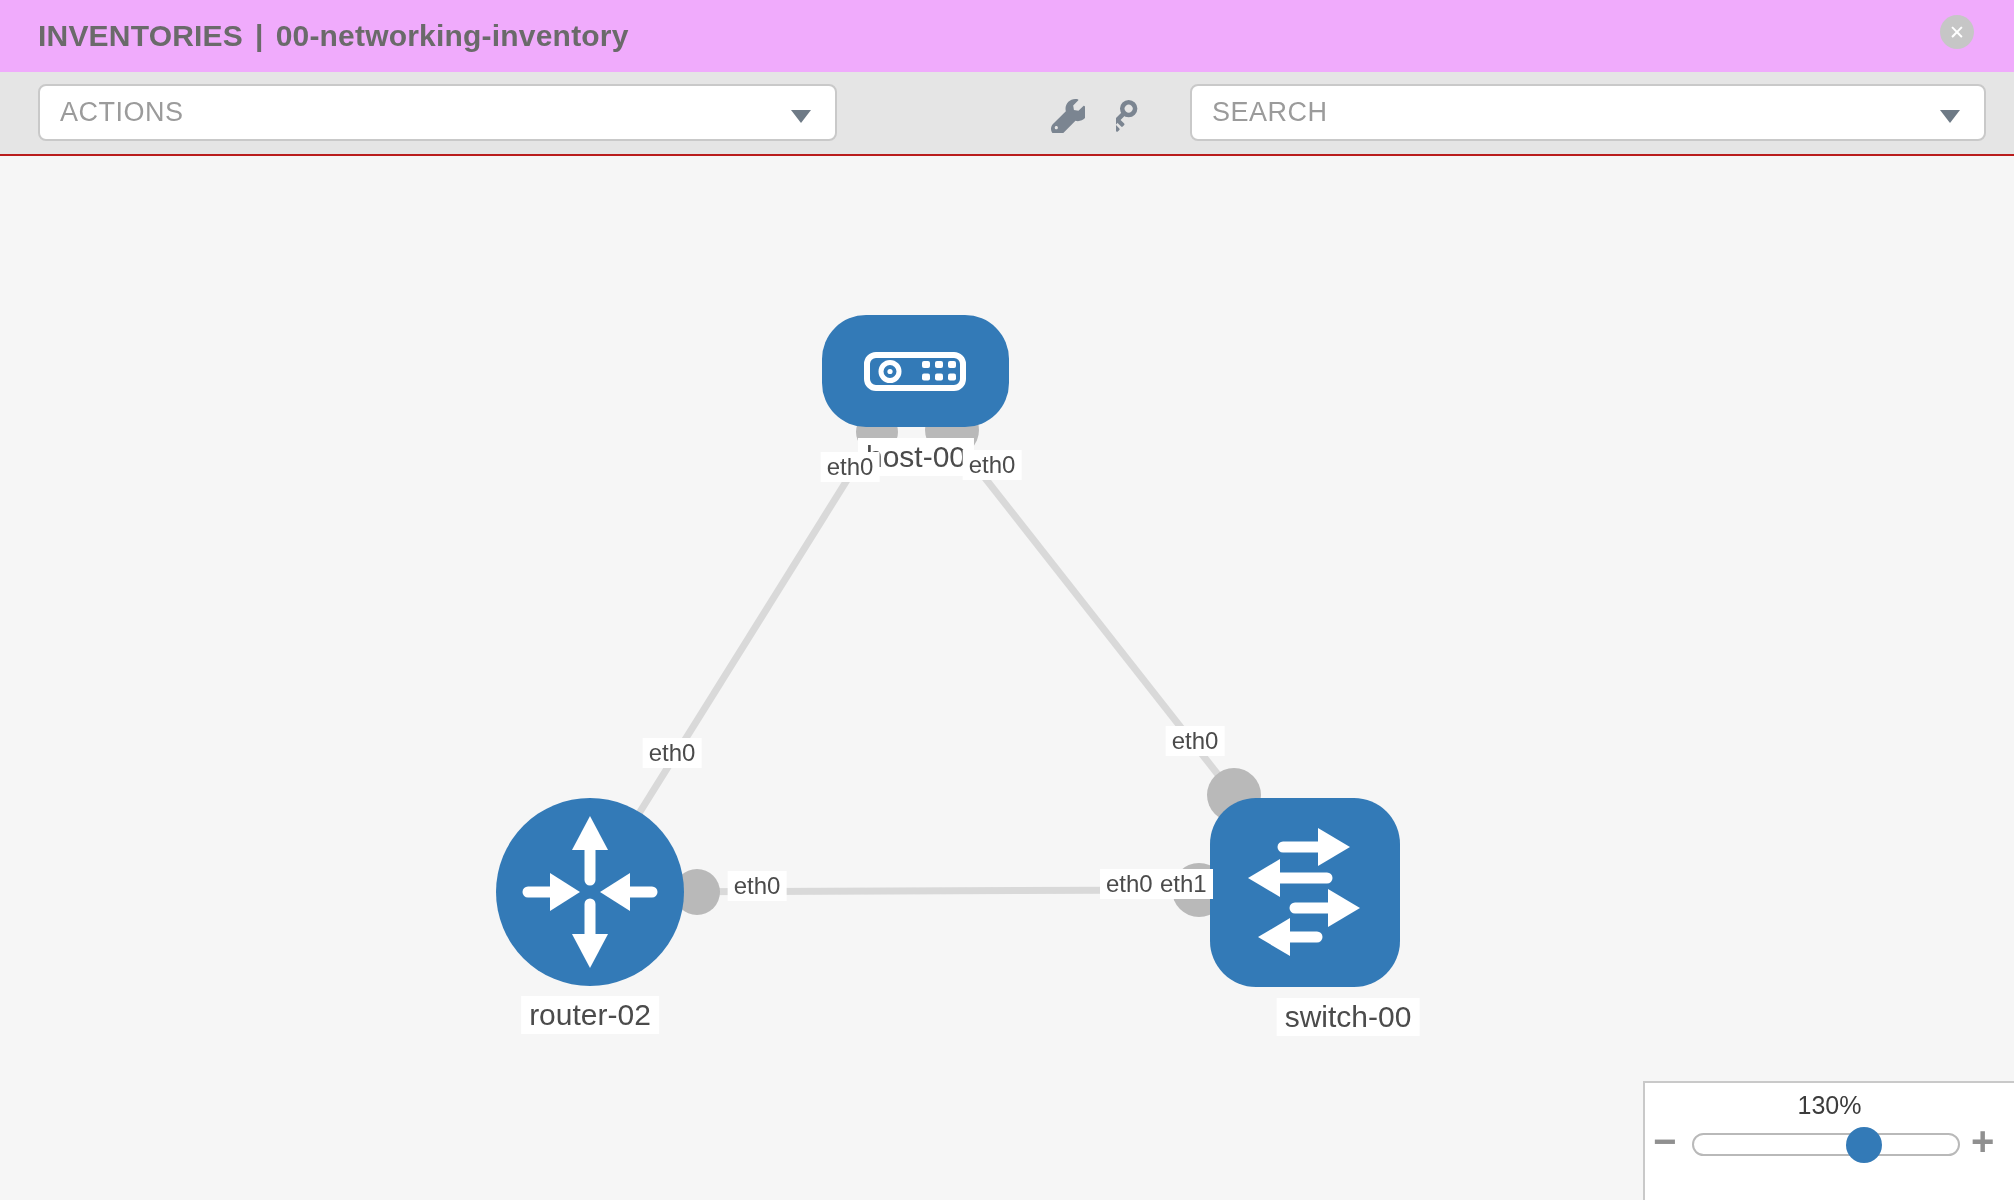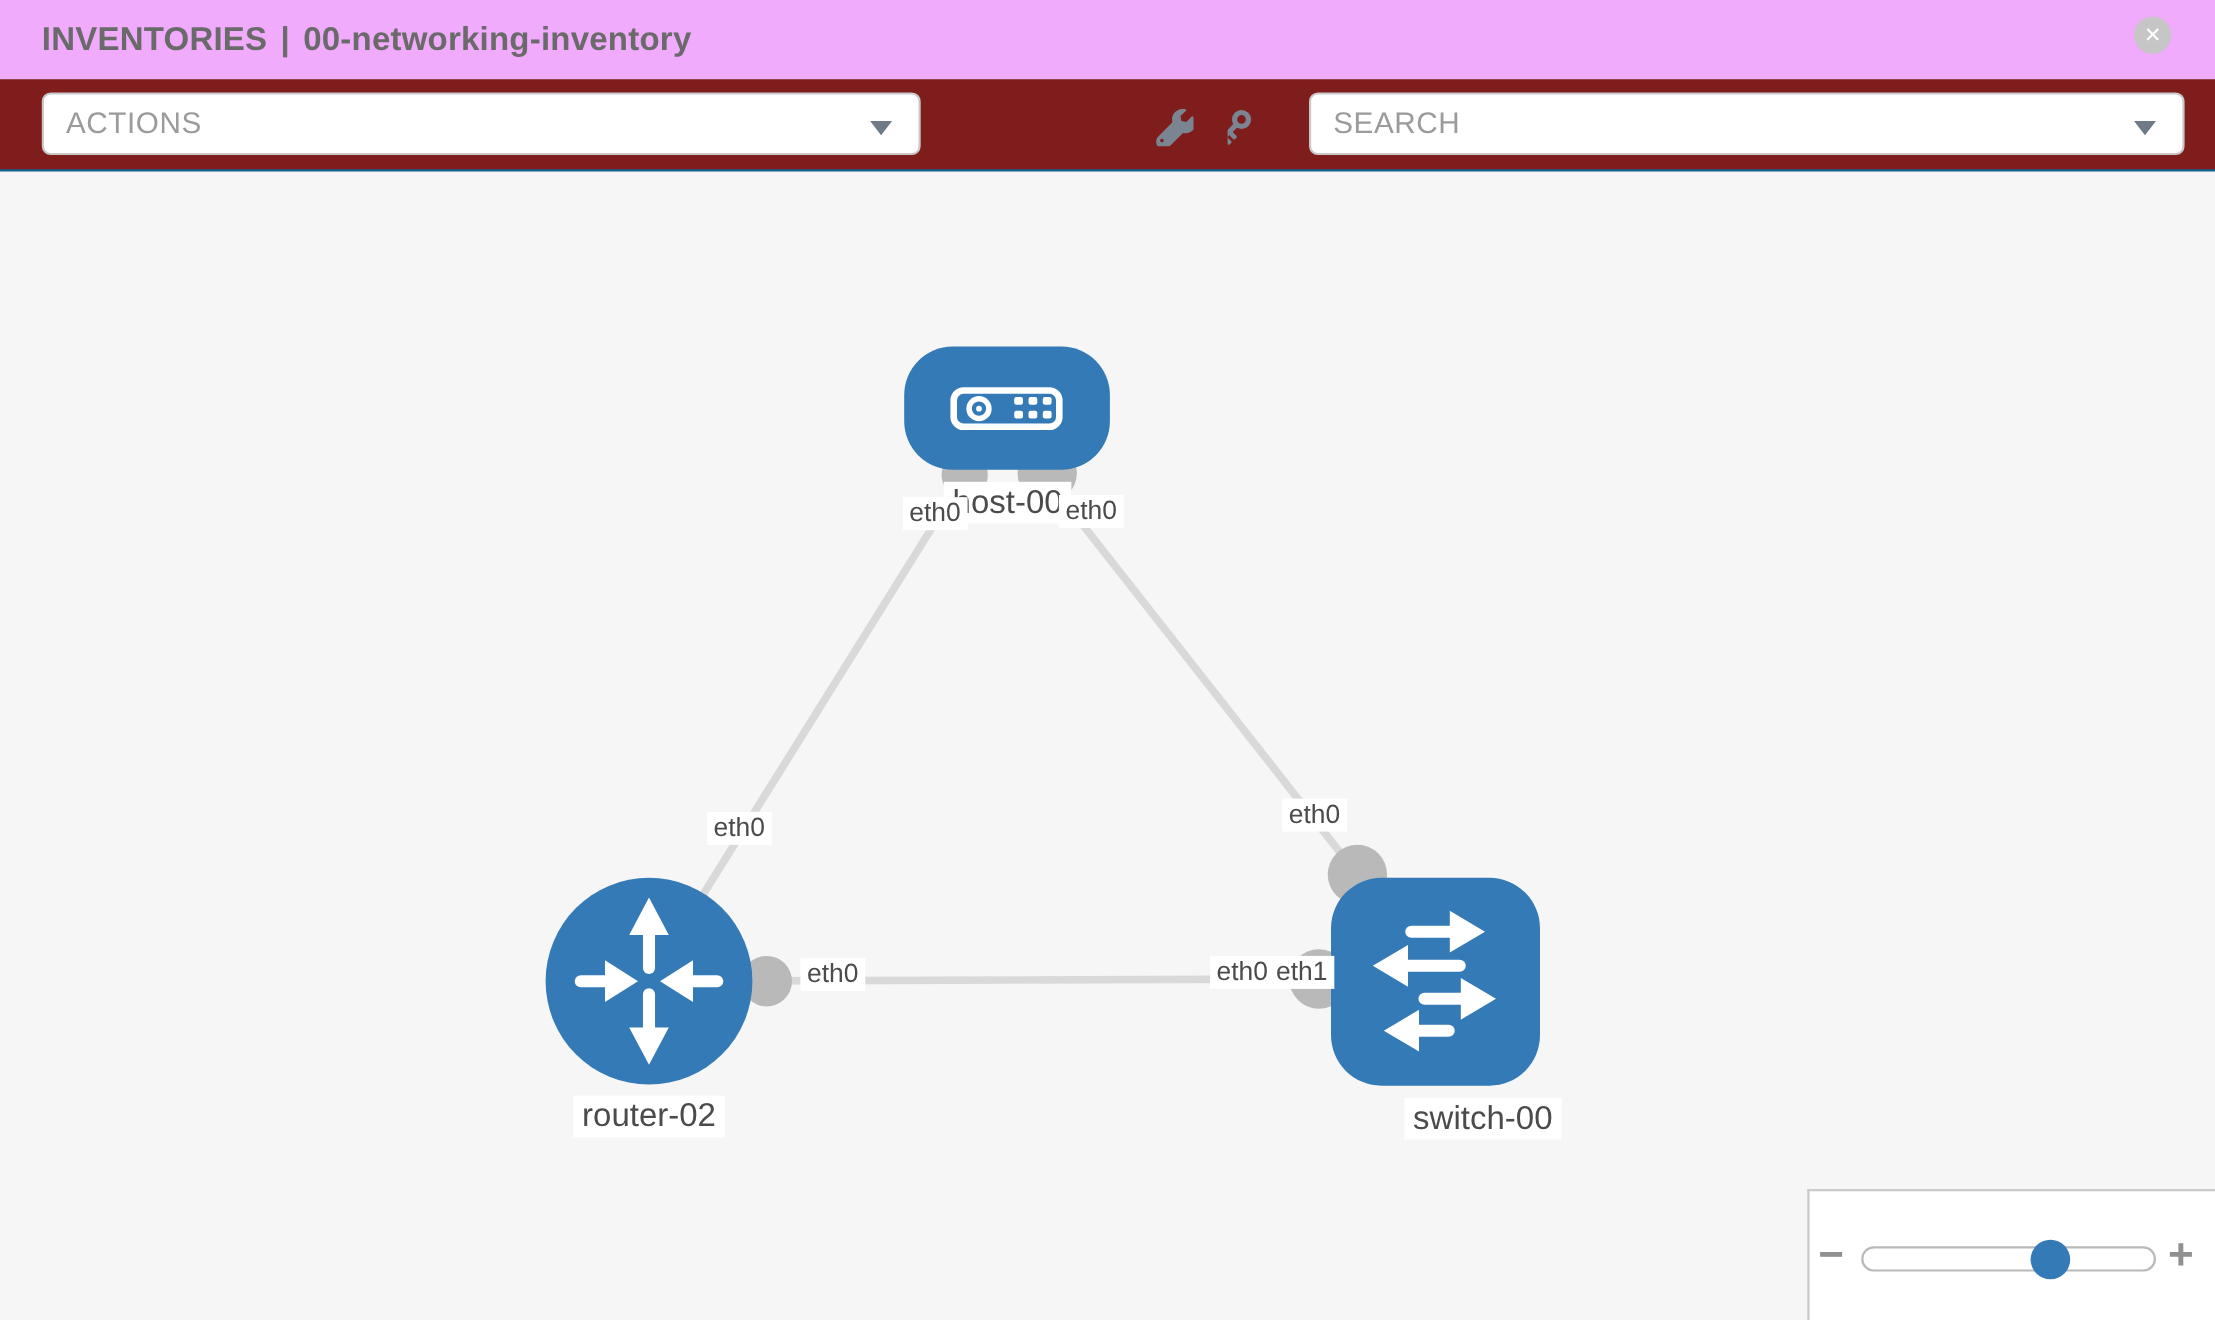--- a/index.html
+++ b/index.html
@@ -3,22 +3,22 @@
 <meta charset="utf-8">
 <style>
   html,body{margin:0;padding:0;width:2014px;height:1200px;overflow:hidden;
     font-family:"Liberation Sans","DejaVu Sans",sans-serif;background:#fff;}
   .header{position:absolute;left:0;top:0;width:2014px;height:72px;background:#f0abfc;}
   .header-title{position:absolute;left:38px;top:0;height:72px;display:flex;align-items:center;gap:12px;
     font-size:30px;font-weight:bold;color:#6a6a6a;letter-spacing:0.2px;}
   .close-btn{position:absolute;left:1940px;top:15px;width:34px;height:34px;border-radius:50%;
     background:#c6c6c6;color:#ffffff;display:flex;align-items:center;justify-content:center;
     font-size:19px;font-weight:bold;cursor:pointer;}
-  .toolbar{position:absolute;left:0;top:72px;width:2014px;height:82px;background:#7f1d1d;
-    border-bottom:2px solid #0369a1;}
+  .toolbar{position:absolute;left:0;top:72px;width:2014px;height:82px;background:#e5e5e5;
+    border-bottom:2px solid #b91c1c;}
   .select-box{position:absolute;top:12px;height:57px;background:#ffffff;border:2px solid #c9c9c9;
     border-radius:8px;box-sizing:border-box;display:flex;align-items:center;cursor:pointer;}
   .select-box .label{margin-left:20px;font-size:27px;color:#9b9b9b;letter-spacing:0.5px;}
   .caret-down{position:absolute;right:24px;top:24px;width:0;height:0;
     border-left:10px solid transparent;border-right:10px solid transparent;border-top:13px solid #6e7a86;}
   .tool-icon{position:absolute;cursor:pointer;}
   .canvas{position:absolute;left:0;top:156px;width:2014px;height:1044px;background:#f6f6f6;overflow:hidden;}
   .net-label{position:absolute;background:#ffffff;color:#4b4b4b;white-space:nowrap;}
   .node-label{font-size:30px;padding:2px 8px;transform:translateX(-50%);}
   .if-label{font-size:24px;padding:1px 6px;}
@@ -150,17 +150,18 @@
   <div class="net-label if-label centered" style="left:992px;top:294px;">eth0</div>
   <div class="net-label if-label centered" style="left:672px;top:582px;">eth0</div>
   <div class="net-label if-label centered" style="left:1195px;top:570px;">eth0</div>
   <div class="net-label if-label centered" style="left:757px;top:715px;">eth0</div>
   
   <div class="net-label if-label" style="left:1100px;top:713px;z-index:3;">eth0</div>
   <div class="net-label if-label" style="left:1121px;top:713px;z-index:4;margin-left:33px;">eth1</div>
 </div>
 
 <div class="zoom-panel">
+  <div class="zoom-level">130%</div>
   <span class="zoom-minus">−</span>
   <div class="zoom-track"></div>
   <div class="zoom-thumb"></div>
   <span class="zoom-plus">+</span>
 </div>
 
 </body></html>

